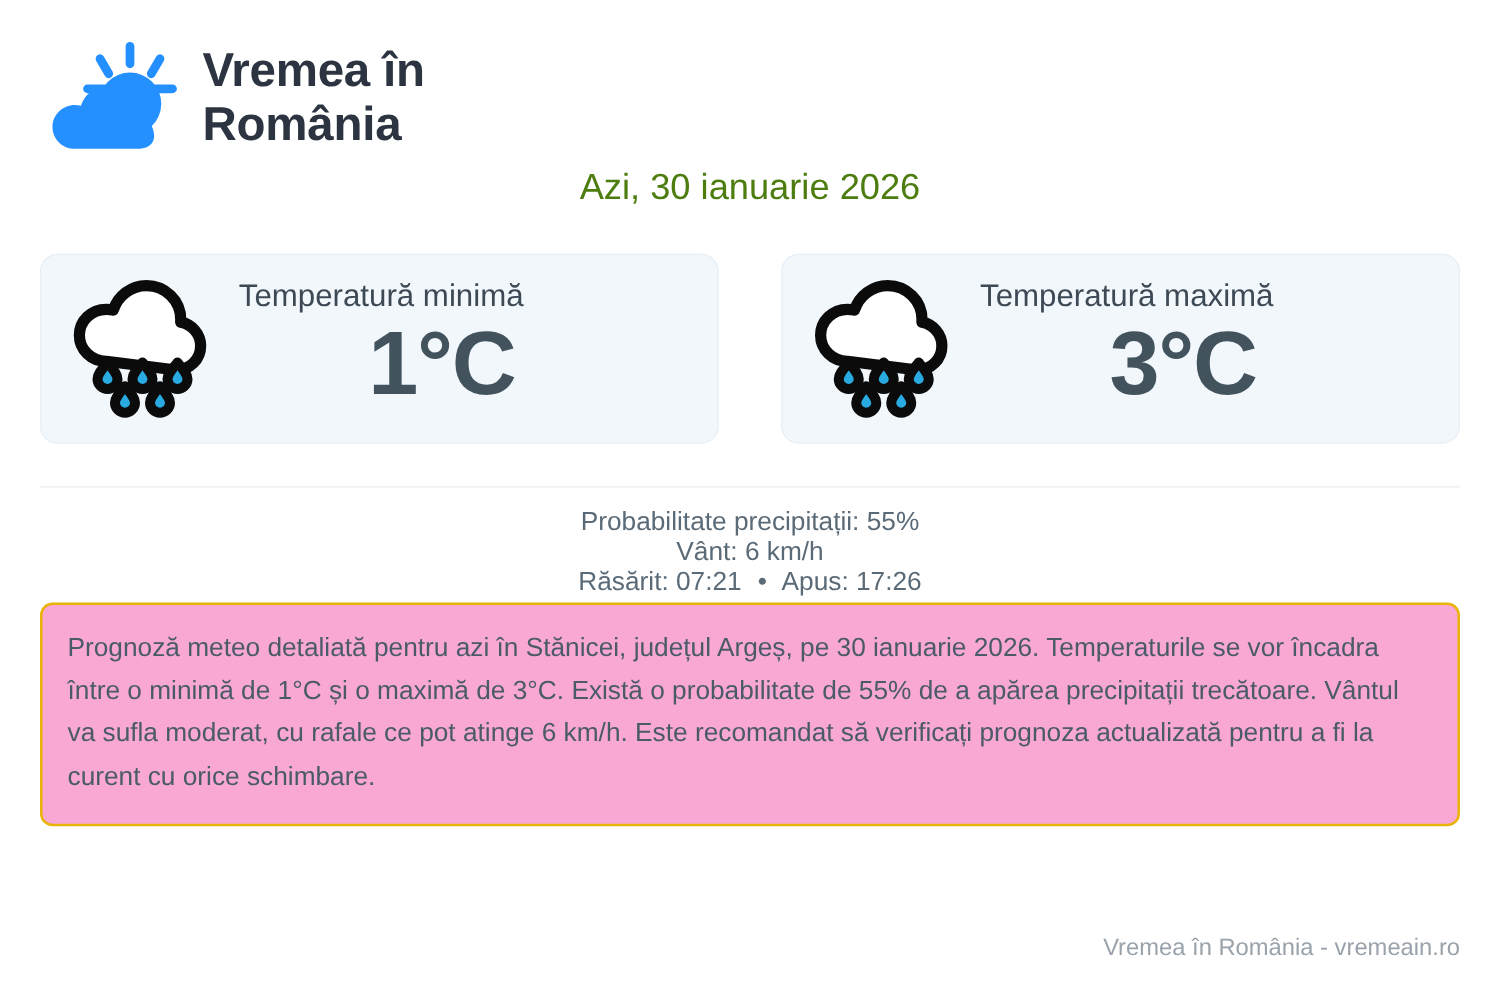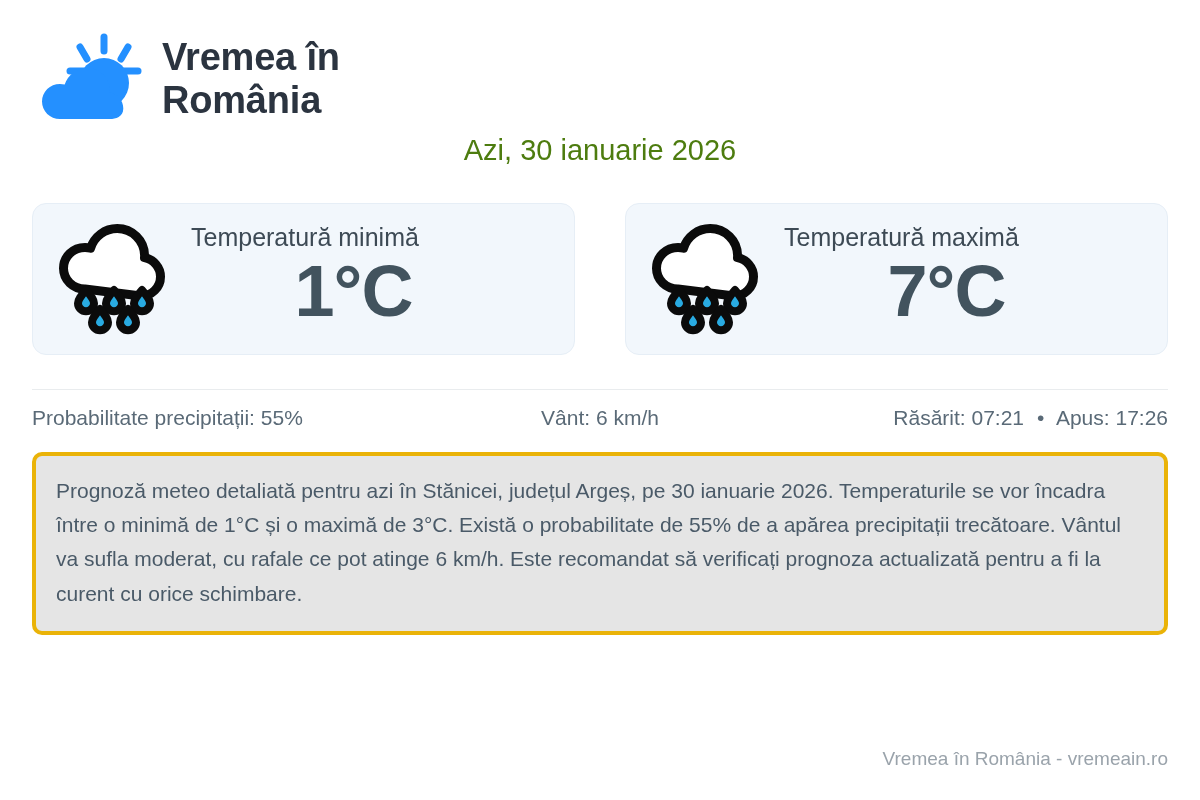--- a/index.html
+++ b/index.html
@@ -102,32 +102,33 @@
     height: 1px;
     background: #e9ecee;
     margin-top: 34px;
   }
   .stats {
     display: flex;
     align-items: center;
     margin-top: 16px;
     font-size: 21px;
     color: #5a6a77;
+    flex-direction: column;
   }
   .stat { flex: 1 1 0; white-space: nowrap; }
   .stat-precip { text-align: left; }
   .stat-wind { text-align: center; }
   .stat-sun { text-align: right; }
   .dot-sep { padding: 0 7px; color: #5a6a77; }
 
   
   .description {
-    margin-top: 22px;
-    background: #e5e5e5;
-    border: 4px solid #eab308;
+    margin-top: 4px;
+    background: #f9a8d4;
+    border: 2px solid #eab308;
     border-radius: 10px;
     padding: 18px 20px 20px 20px;
     font-size: 21px;
     line-height: 1.63;
     color: #4a5a68;
   }
 
   
   .footer {
     position: absolute;
@@ -193,21 +194,21 @@
             <path d="M31 67c5 6 8 9.5 8 13.2 0 4.4-3.6 8-8 8s-8-3.6-8-8c0-3.7 3-7.2 8-13.2z"></path>
             <path d="M59 67c5 6 8 9.5 8 13.2 0 4.4-3.6 8-8 8s-8-3.6-8-8c0-3.7 3-7.2 8-13.2z"></path>
             <path d="M87 67c5 6 8 9.5 8 13.2 0 4.4-3.6 8-8 8s-8-3.6-8-8c0-3.7 3-7.2 8-13.2z"></path>
             <path d="M45 86c5 6 8 9.5 8 13.2 0 4.4-3.6 8-8 8s-8-3.6-8-8c0-3.7 3-7.2 8-13.2z"></path>
             <path d="M73 86c5 6 8 9.5 8 13.2 0 4.4-3.6 8-8 8s-8-3.6-8-8c0-3.7 3-7.2 8-13.2z"></path>
           </g>
         </svg>
       </span>
       <div class="card-body">
         <div class="card-label">Temperatură maximă</div>
-        <div class="card-value">7°C</div>
+        <div class="card-value">3°C</div>
       </div>
     </div>
 
   </div>
 
   <div class="divider"></div>
 
   <div class="stats">
     <div class="stat stat-precip">Probabilitate precipitații: 55%</div>
     <div class="stat stat-wind">Vânt: 6 km/h</div>

